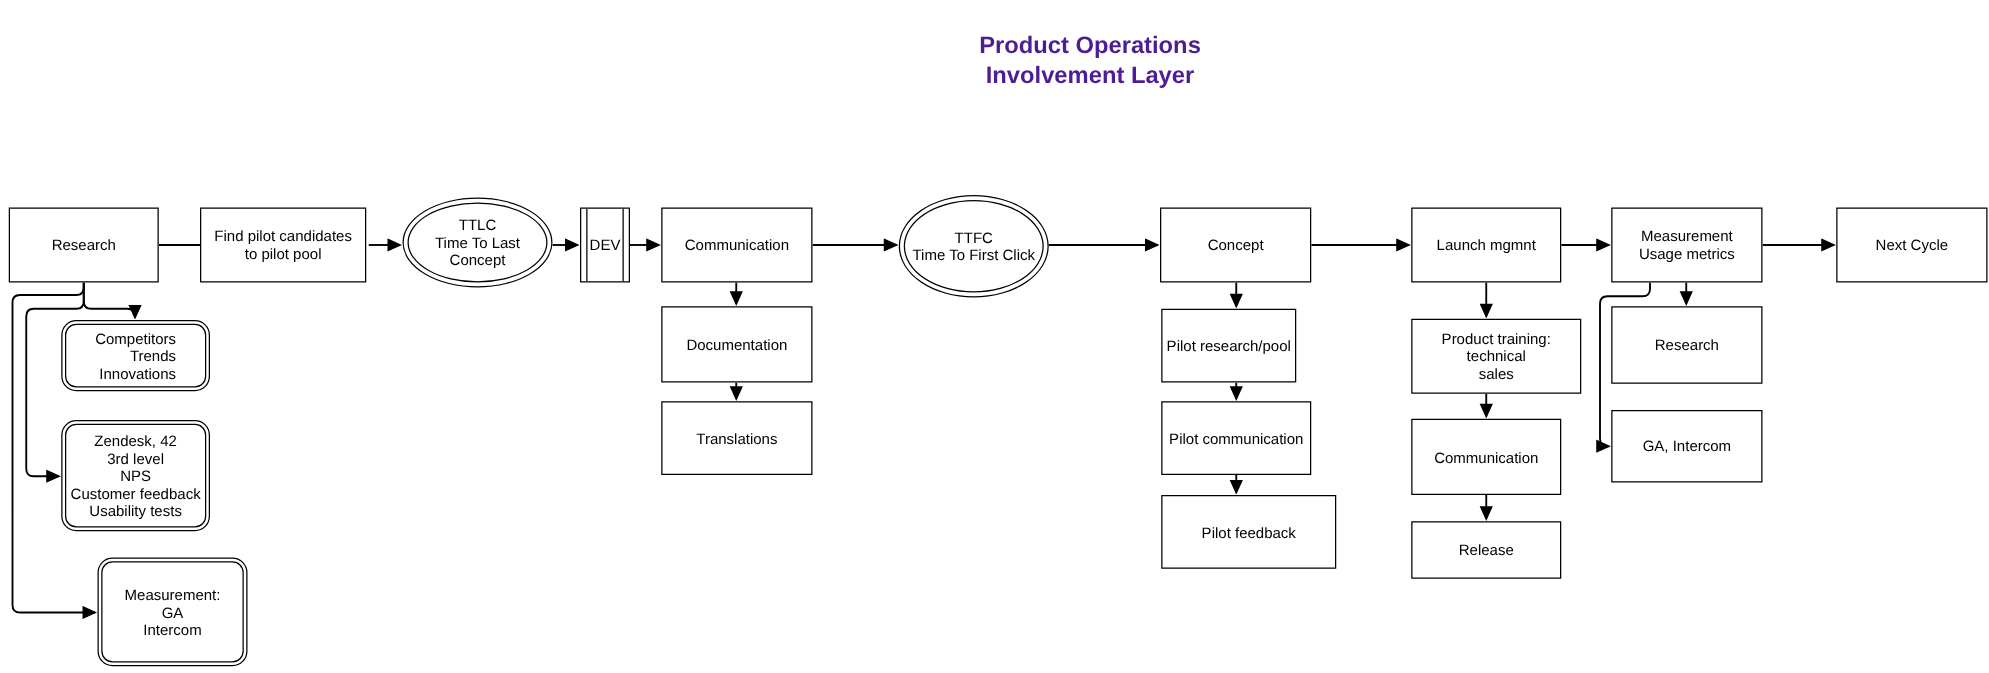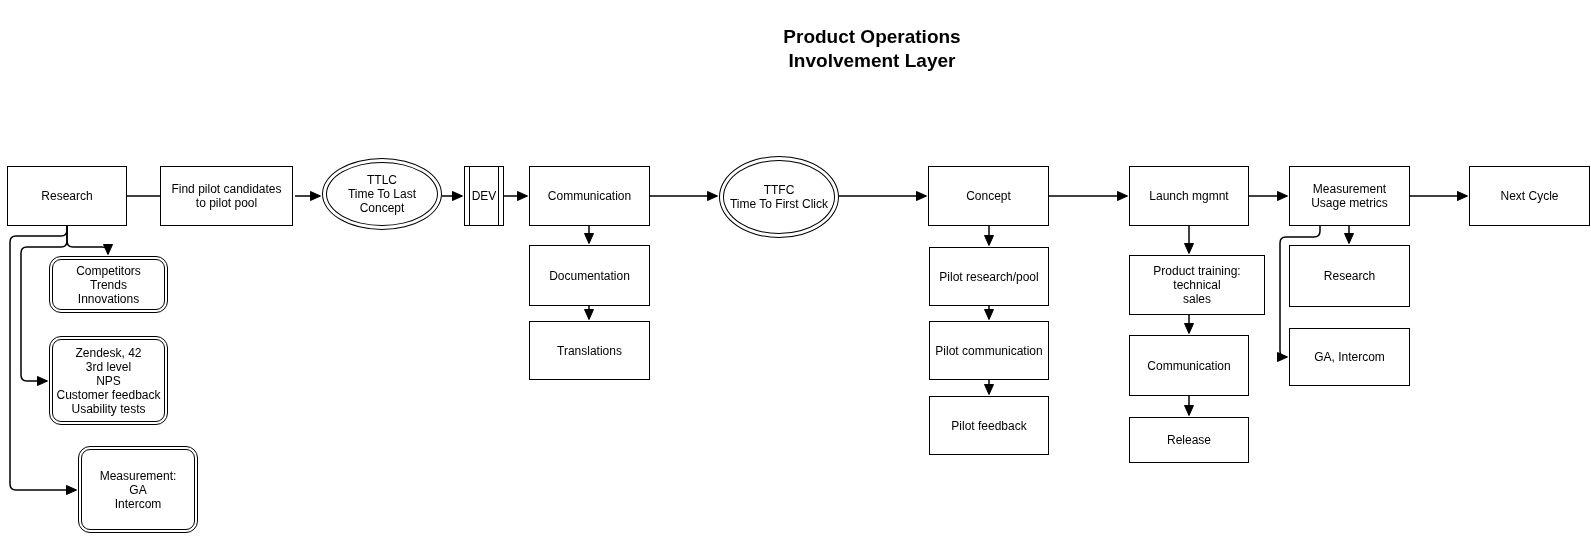--- a/index.html
+++ b/index.html
@@ -23,21 +23,21 @@
   }
   .title {
     position: absolute;
     left: 622px;
     top: 25px;
     width: 500px;
     text-align: center;
     font-size: 19px;
     line-height: 24px;
     font-weight: bold;
-    color: #000000;
+    color: #4c1d95;
     white-space: pre;
   }
   .node {
     position: absolute;
     box-sizing: border-box;
     display: flex;
     align-items: center;
     justify-content: center;
     text-align: center;
     font-size: 12px;
@@ -126,36 +126,36 @@
 Concept</div>
       <div class="node shape-predefined" style="left: 464px; top: 166px; width: 40px; height: 60px;">DEV</div>
       <div class="node shape-rect" style="left: 529px; top: 166px; width: 121px; height: 60px;">Communication</div>
       <div class="node shape-ellipse" style="left: 719px; top: 156px; width: 120px; height: 82px;">TTFC
 Time To First Click</div>
       <div class="node shape-rect" style="left: 928px; top: 166px; width: 121px; height: 60px;">Concept</div>
       <div class="node shape-rect" style="left: 1129px; top: 166px; width: 120px; height: 60px;">Launch mgmnt</div>
       <div class="node shape-rect" style="left: 1289px; top: 166px; width: 121px; height: 60px;">Measurement
 Usage metrics</div>
       <div class="node shape-rect" style="left: 1469px; top: 166px; width: 121px; height: 60px;">Next Cycle</div>
-      <div class="node shape-double-rounded" style="left: 49px; top: 256px; width: 119px; height: 57px;">Competitors
+      <div class="node shape-double-rounded" style="left: 49px; top: 256px; width: 119px; height: 57px; text-align: right;">Competitors
 Trends
 Innovations</div>
       <div class="node shape-double-rounded" style="left: 49px; top: 336px; width: 119px; height: 89px;">Zendesk, 42
 3rd level
 NPS
 Customer feedback
 Usability tests</div>
       <div class="node shape-double-rounded" style="left: 78px; top: 446px; width: 120px; height: 87px;">Measurement:
 GA
 Intercom</div>
       <div class="node shape-rect" style="left: 529px; top: 245px; width: 121px; height: 61px;">Documentation</div>
       <div class="node shape-rect" style="left: 529px; top: 321px; width: 121px; height: 59px;">Translations</div>
-      <div class="node shape-rect" style="left: 929px; top: 247px; width: 120px; height: 59px;">Pilot research/pool</div>
+      <div class="node shape-rect" style="left: 929px; top: 247px; width: 108px; height: 59px;">Pilot research/pool</div>
       <div class="node shape-rect" style="left: 929px; top: 321px; width: 120px; height: 59px;">Pilot communication</div>
-      <div class="node shape-rect" style="left: 929px; top: 396px; width: 120px; height: 59px;">Pilot feedback</div>
+      <div class="node shape-rect" style="left: 929px; top: 396px; width: 140px; height: 59px;">Pilot feedback</div>
       <div class="node shape-rect" style="left: 1129px; top: 255px; width: 136px; height: 60px;">Product training:
 technical
 sales</div>
       <div class="node shape-rect" style="left: 1129px; top: 335px; width: 120px; height: 61px;">Communication</div>
       <div class="node shape-rect" style="left: 1129px; top: 417px; width: 120px; height: 46px;">Release</div>
       <div class="node shape-rect" style="left: 1289px; top: 245px; width: 121px; height: 62px;">Research</div>
       <div class="node shape-rect" style="left: 1289px; top: 328px; width: 121px; height: 58px;">GA, Intercom</div>
     </div>
 </div>
 

